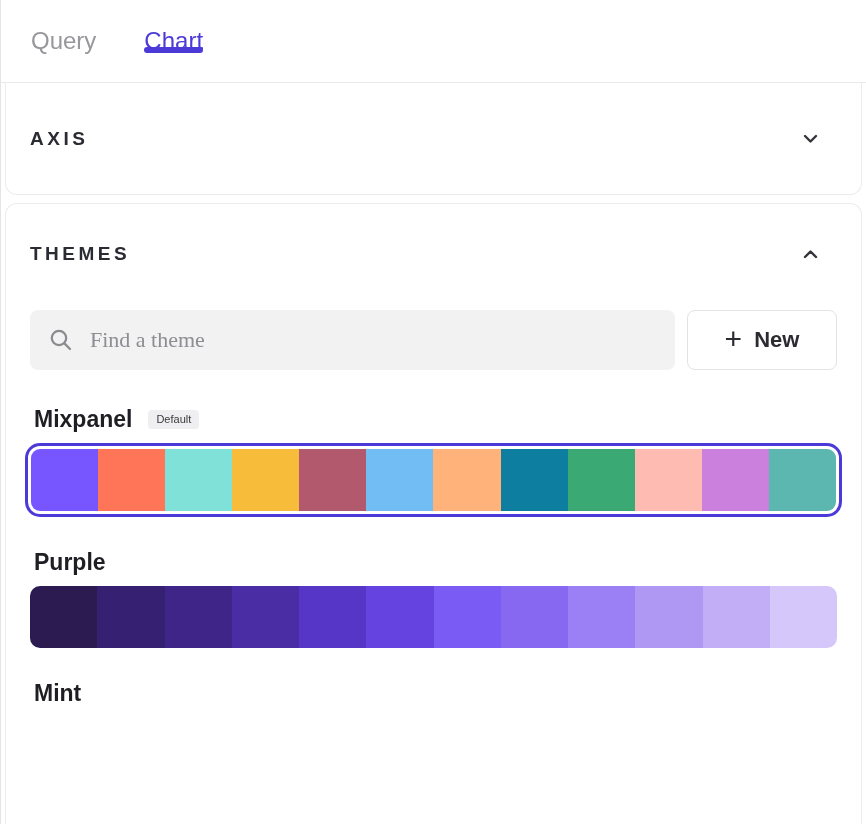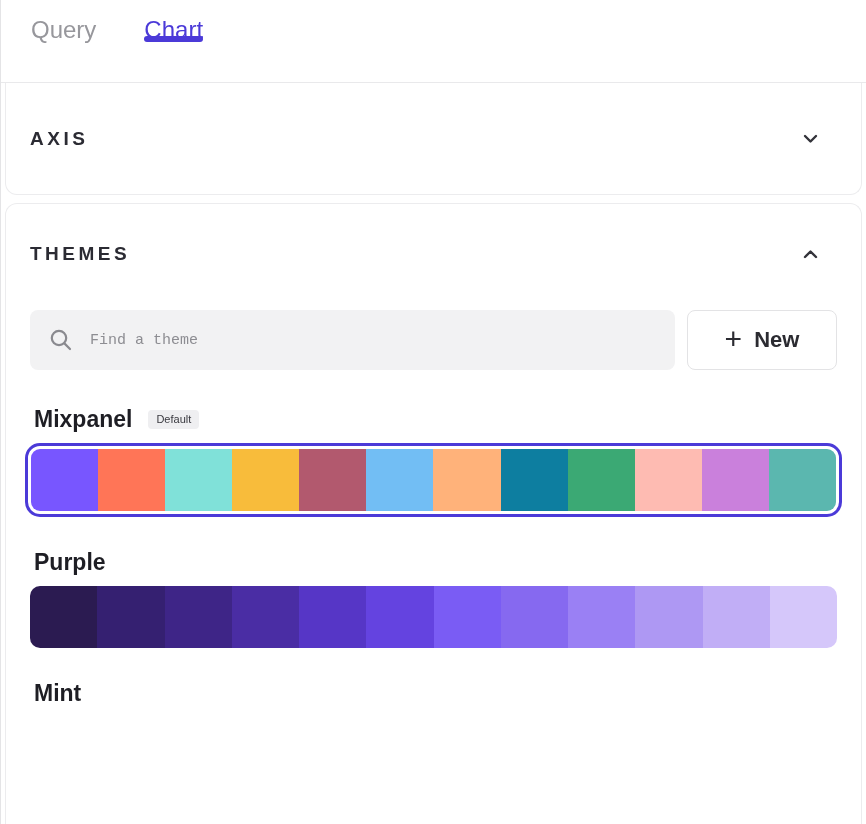--- a/index.html
+++ b/index.html
@@ -8,21 +8,21 @@
   body {
     width: 866px; height: 824px; overflow: hidden;
     background: #ffffff;
     border-left: 1px solid #e4e4e6;
     font-family: "Liberation Sans", sans-serif;
     color: #1e1e24;
   }
   
   .tabbar {
     height: 83px;
-    display: flex; align-items: flex-start; gap: 48px;
+    display: flex; align-items: center; gap: 48px;
     padding: 16px 30px;
     border-bottom: 1px solid #e9e9eb;
     background: #fff;
   }
   .tab {
     position: relative;
     display: flex; align-items: center;
     font-size: 24px; font-weight: 500;
     color: #97979c; cursor: pointer;
   }
@@ -66,22 +66,22 @@
   .search-row { display: flex; gap: 12px; margin-top: 42px; }
   .search-box {
     flex: 1; height: 60px;
     background: #f2f2f3; border-radius: 8px;
     display: flex; align-items: center; gap: 14px;
     padding: 0 18px;
   }
   .search-box svg { flex: 0 0 auto; display: block; }
   .search-box input {
     flex: 1; border: none; background: transparent; outline: none;
-    font-size: 15px; color: #33333a;
-    font-family: Liberation Mono, monospace;
+    font-size: 22px; color: #33333a;
+    font-family: Liberation Serif, serif;
   }
   .search-box input::placeholder { color: #8d8d92; }
   .new-btn {
     width: 150px; height: 60px;
     background: #fff; border: 1px solid #e3e3e5; border-radius: 8px;
     display: flex; align-items: center; justify-content: center; gap: 12px;
     font-size: 22px; font-weight: 600; color: #2b2b31;
     font-family: "Liberation Sans", sans-serif;
     cursor: pointer;
   }

